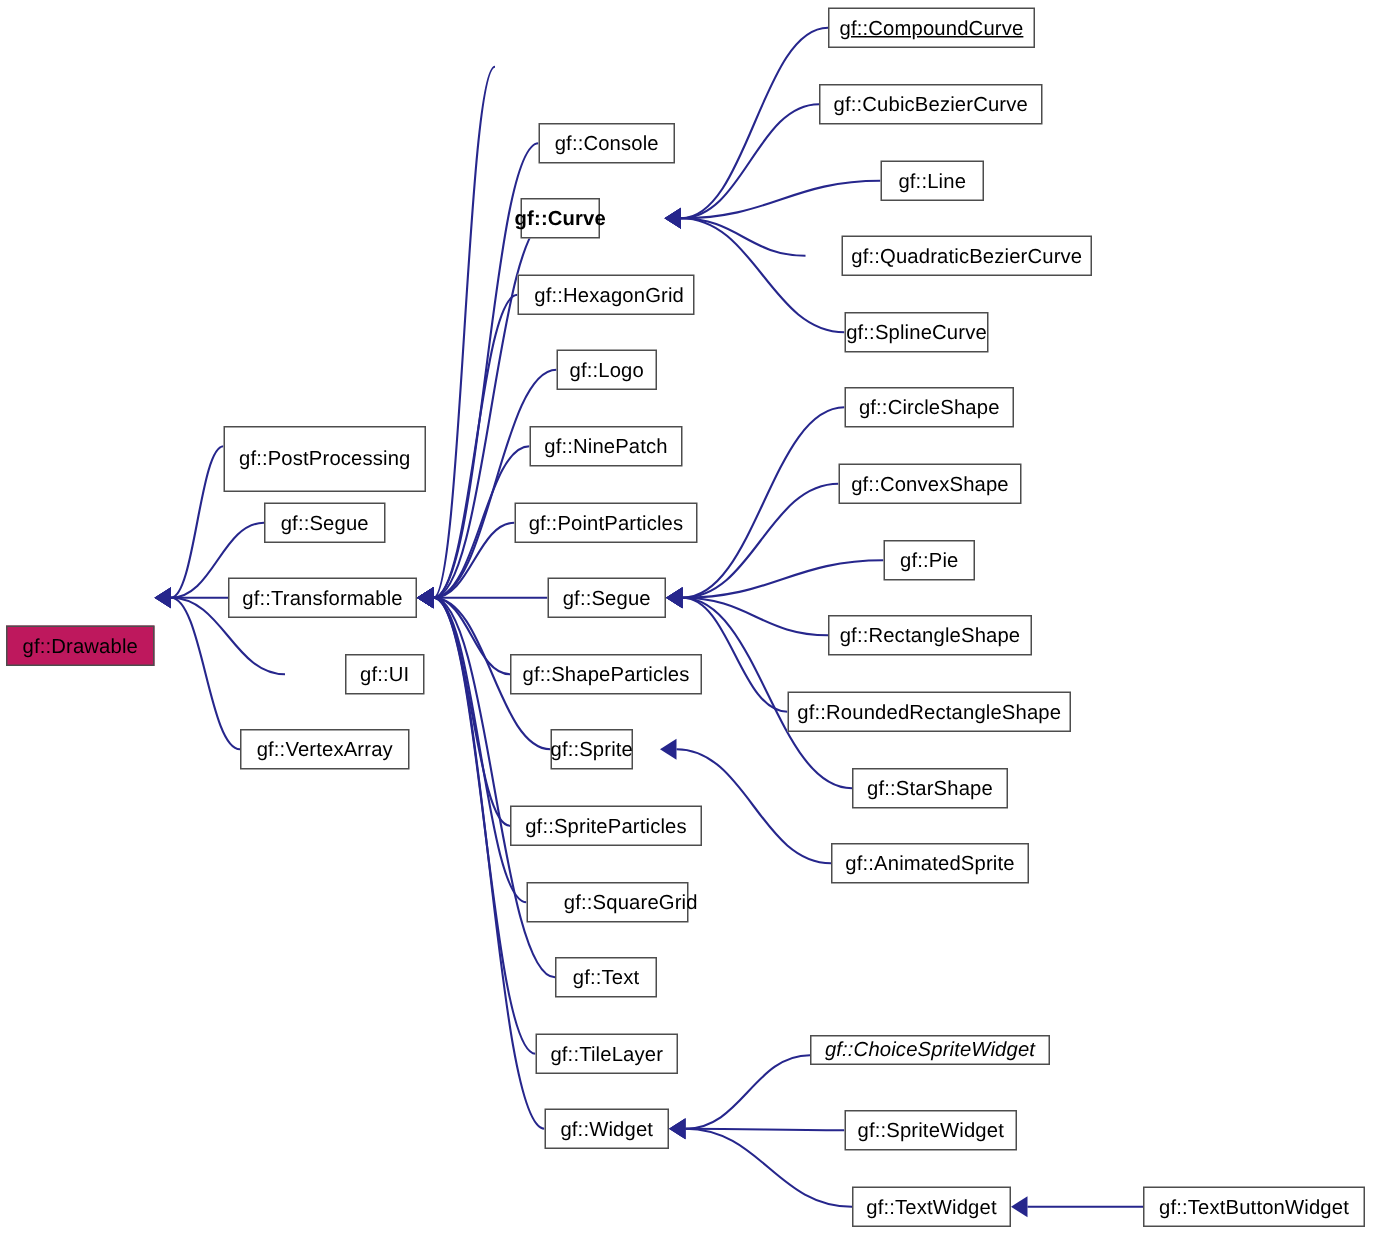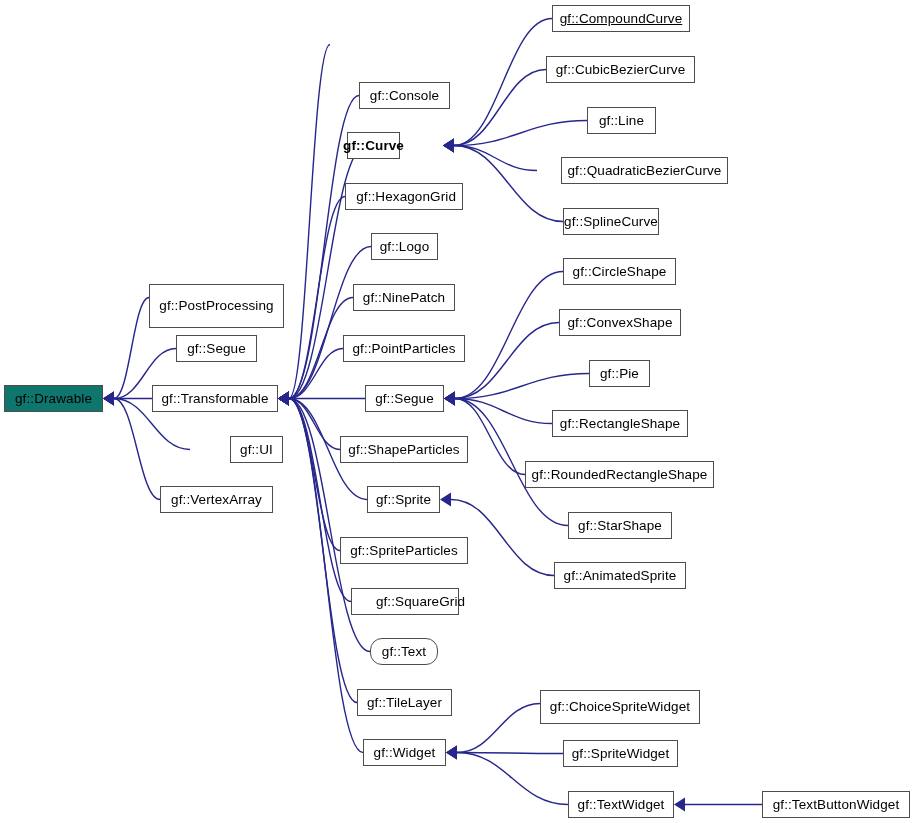--- a/index.html
+++ b/index.html
@@ -32,21 +32,22 @@
     font-size: 13.5px;
     line-height: 1;
     display: flex;
     align-items: center;
     justify-content: center;
     white-space: nowrap;
     letter-spacing: 0.1px;
     z-index: 2;
   }
   .node.root {
-    background: #0f766e;
+    background: #be185d;
+    margin-top: 32px;
   }
   .node-label {
     display: block;
     padding: 0 6px;
   }
 </style>
 </head>
 <body>
 
 <div id="diagram">
@@ -159,30 +160,30 @@
     </div>
     <div class="node" style="left: 343px; top: 335px; width: 122px; height: 27px;">
       <span class="node-label">gf::PointParticles</span>
     </div>
     <div class="node" style="left: 365px; top: 385px; width: 79px; height: 27px;">
       <span class="node-label">gf::Segue</span>
     </div>
     <div class="node" style="left: 340px; top: 436px; width: 128px; height: 27px;">
       <span class="node-label">gf::ShapeParticles</span>
     </div>
-    <div class="node" style="left: 367px; top: 486px; width: 73px; height: 27px;">
+    <div class="node" style="left: 367px; top: 486px; width: 55px; height: 27px;">
       <span class="node-label">gf::Sprite</span>
     </div>
     <div class="node" style="left: 340px; top: 537px; width: 128px; height: 27px;">
       <span class="node-label">gf::SpriteParticles</span>
     </div>
     <div class="node" style="left: 351px; top: 588px; width: 108px; height: 27px; padding-left: 31px;">
       <span class="node-label">gf::SquareGrid</span>
     </div>
-    <div class="node" style="left: 370px; top: 638px; width: 68px; height: 27px; border-radius: 12px;">
+    <div class="node" style="left: 370px; top: 638px; width: 68px; height: 27px;">
       <span class="node-label">gf::Text</span>
     </div>
     <div class="node" style="left: 357px; top: 689px; width: 95px; height: 27px;">
       <span class="node-label">gf::TileLayer</span>
     </div>
     <div class="node" style="left: 363px; top: 739px; width: 83px; height: 27px;">
       <span class="node-label">gf::Widget</span>
     </div>
     <div class="node" style="left: 552px; top: 5px; width: 138px; height: 27px; text-decoration: underline;">
       <span class="node-label">gf::CompoundCurve</span>
@@ -213,21 +214,21 @@
     </div>
     <div class="node" style="left: 525px; top: 461px; width: 189px; height: 27px;">
       <span class="node-label">gf::RoundedRectangleShape</span>
     </div>
     <div class="node" style="left: 568px; top: 512px; width: 104px; height: 27px;">
       <span class="node-label">gf::StarShape</span>
     </div>
     <div class="node" style="left: 554px; top: 562px; width: 132px; height: 27px;">
       <span class="node-label">gf::AnimatedSprite</span>
     </div>
-    <div class="node" style="left: 540px; top: 690px; width: 160px; height: 34px;">
+    <div class="node" style="left: 540px; top: 690px; width: 160px; height: 20px; font-style: italic;">
       <span class="node-label">gf::ChoiceSpriteWidget</span>
     </div>
     <div class="node" style="left: 563px; top: 740px; width: 115px; height: 27px;">
       <span class="node-label">gf::SpriteWidget</span>
     </div>
     <div class="node" style="left: 568px; top: 791px; width: 106px; height: 27px;">
       <span class="node-label">gf::TextWidget</span>
     </div>
     <div class="node" style="left: 762px; top: 791px; width: 148px; height: 27px;">
       <span class="node-label">gf::TextButtonWidget</span>

